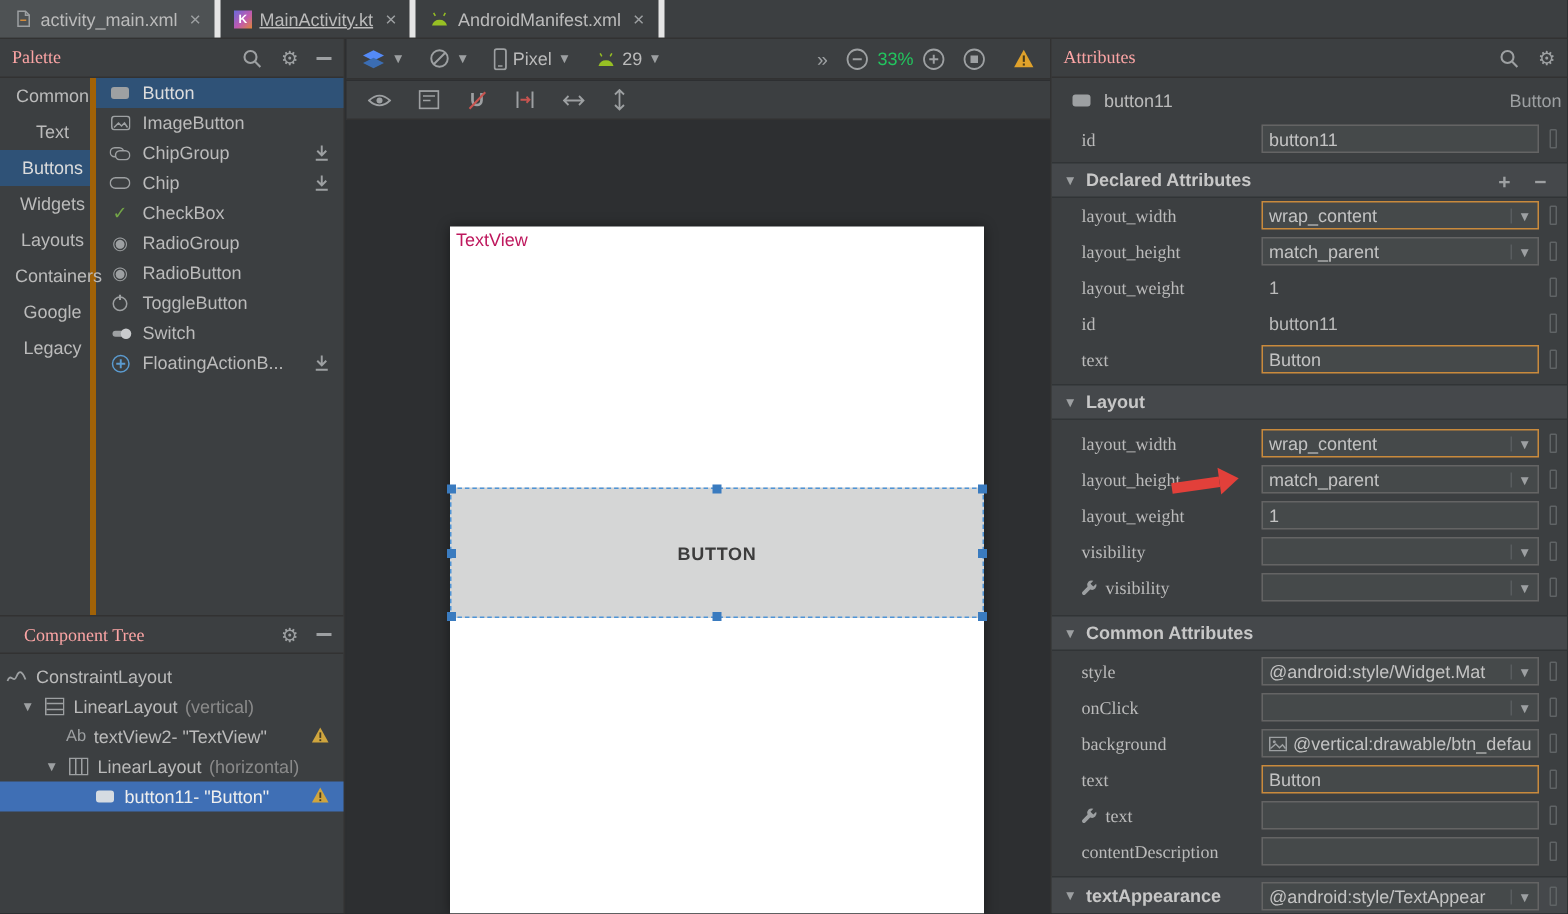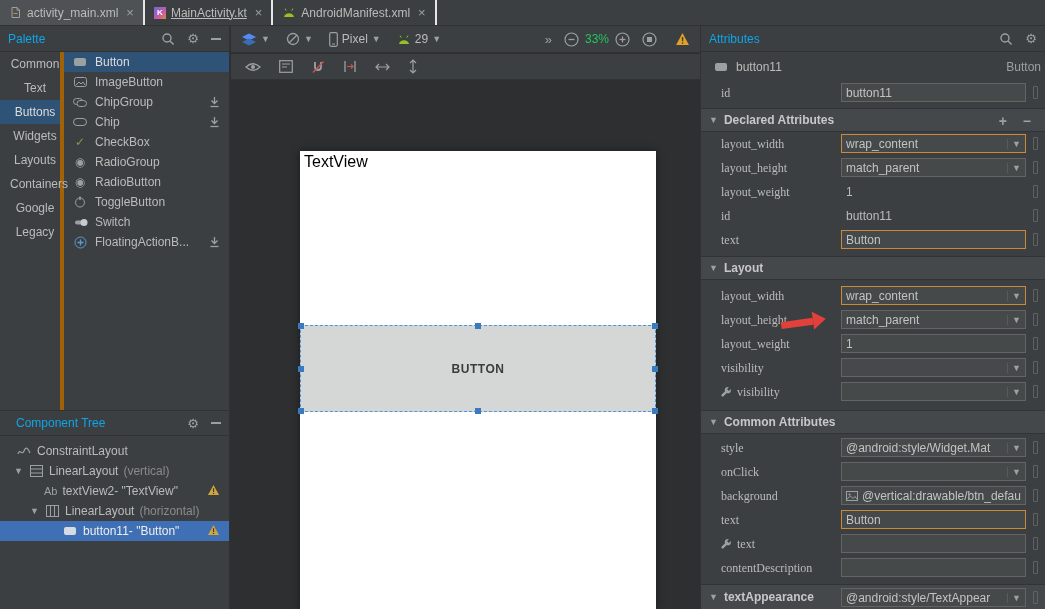--- a/index.html
+++ b/index.html
@@ -1,29 +1,29 @@
 <!DOCTYPE html>
 <html><head>
 <meta charset="utf-8">
 <style>
   * { box-sizing: border-box; margin: 0; padding: 0; }
   body { font-family: "Liberation Sans", "DejaVu Sans", sans-serif; background:#222; }
   #root { position: relative; width: 1045px; height: 609px; background:#2d2f31; color:#bbbbbb; font-size:12px; overflow:hidden; }
 
   
   .tabbar { position:absolute; top:0; left:0; width:100%; height:26px; background:#3c3f41; border-bottom:1px solid #323232; display:flex; }
-  .tab { display:flex; align-items:center; gap:5px; padding:0 9px; border-right:2px solid #e5e5e5; color:#bbbbbb; }
+  .tab { display:flex; align-items:center; gap:5px; padding:0 9px; border-right:4px solid #e5e5e5; color:#bbbbbb; }
   .tab.active { background:#4e5254; }
   .tab .close { color:#9da0a2; font-size:13px; margin-left:3px; }
   .tab .u { text-decoration: underline; }
   .kicon { width:12px; height:12px; background:linear-gradient(135deg,#6a6ad9 0%,#c05ab0 55%,#e08539 100%); color:#fff; font-size:8px; font-weight:bold; display:flex; align-items:center; justify-content:center; }
 
   
   .panel-header { position:absolute; left:0; right:0; height:26px; display:flex; align-items:center; padding:0 8px; border-bottom:1px solid #323232; background:#3c3f41; }
-  .panel-header .title { color:#0ea5e9; }
+  .panel-header .title { color:#fca5a5;font-family:Liberation Serif, serif; }
   .spacer { flex:1; }
   .hicon { margin-left:12px; display:flex; align-items:center; color:#9da0a2; }
   .gear { font-size:13px; color:#9da0a2; line-height:1; }
   .minline { width:10px; height:2px; background:#9da0a2; }
 
   
   .left-panel { position:absolute; top:26px; left:0; width:230px; bottom:0; background:#3c3f41; border-right:1px solid #323232; }
   .palette-body { position:absolute; top:26px; left:0; right:0; height:358px; display:flex; }
   .pal-cats { width:64px; border-right:4px solid #a16207;text-align:center; }
   .pal-cat { height:24px; line-height:24px; padding-left:10px; }
@@ -49,21 +49,21 @@
   
   .center { position:absolute; left:231px; top:26px; width:469px; bottom:0; }
   .toolbar1 { position:absolute; top:0; left:0; right:0; height:27px; background:#3c3f41; border-bottom:1px solid #323232; display:flex; align-items:center; padding:0 10px; }
   .toolbar2 { position:absolute; top:28px; left:0; right:0; height:26px; background:#3c3f41; border-bottom:1px solid #323232; display:flex; align-items:center; padding:0 14px; gap:18px; }
   .tgroup { display:flex; align-items:center; gap:4px; margin-right:16px; }
   .ddarrow { color:#9da0a2; font-size:9px; }
   .overflow-glyph { color:#9da0a2; font-size:13px; }
   .zoomtxt { color:#22c55e; margin:0 6px; }
   .canvas-area { position:absolute; top:54px; left:0; right:0; bottom:0; background:#2d2f31; overflow:hidden; }
   .artboard { position:absolute; left:69px; top:71px; width:356px; bottom:-1px; background:#ffffff; box-shadow:0 0 8px rgba(0,0,0,.45); }
-  .tv-label { position:absolute; left:4px; top:2px; color:#000000; font-size:16px; }
+  .tv-label { position:absolute; left:4px; top:2px; color:#be185d; font-size:12px; }
   .widget-button { position:absolute; left:0; top:174px; width:100%; height:87px; background:#d5d6d6; display:flex; align-items:center; justify-content:center; }
   .widget-button span { color:#3c3c3c; font-weight:bold; letter-spacing:.5px; }
   .selection { position:absolute; left:0; top:174px; width:100%; height:87px; border:1px dashed #4f94d6; }
   .handle { position:absolute; width:6px; height:6px; background:#3a7bbf; }
 
   
   .attr-panel { position:absolute; left:700px; top:26px; width:345px; bottom:0; background:#3c3f41; border-left:1px solid #323232; overflow:hidden; }
   .comp-row { position:absolute; top:27px; left:0; right:0; height:27px; display:flex; align-items:center; padding:0 4px 0 12px; gap:7px; }
   .comp-type { margin-left:auto; color:#9da0a2; white-space:nowrap; }
   .arow { position:absolute; left:0; right:0; height:24px; }
@@ -243,21 +243,21 @@
     <div class="panel-header tree-header" style="border-top:1px solid #323232;padding-left:16px;">
       <span class="title">Component Tree</span>
       <span class="spacer"></span>
       <span class="hicon gear">⚙</span>
       <span class="hicon">
           <span class="minline"></span>
         </span>
     </div>
 
     <div class="tree-body">
-      <div class="tree-row" style="padding-left:16px">
+      <div class="tree-row" style="padding-left:3px">
         <span class="picon">
           <svg width="14" height="11" viewBox="0 0 14 11">
               <path d="M1 8C3 2 5 10 7 5s4-3 6 2" fill="none" stroke="#9da0a2" stroke-width="1.2"></path>
             </svg>
         </span>
         <span>ConstraintLayout</span>
       </div>
       <div class="tree-row" style="padding-left:14px">
         <span class="arrow">▼</span>
         <span class="picon">

